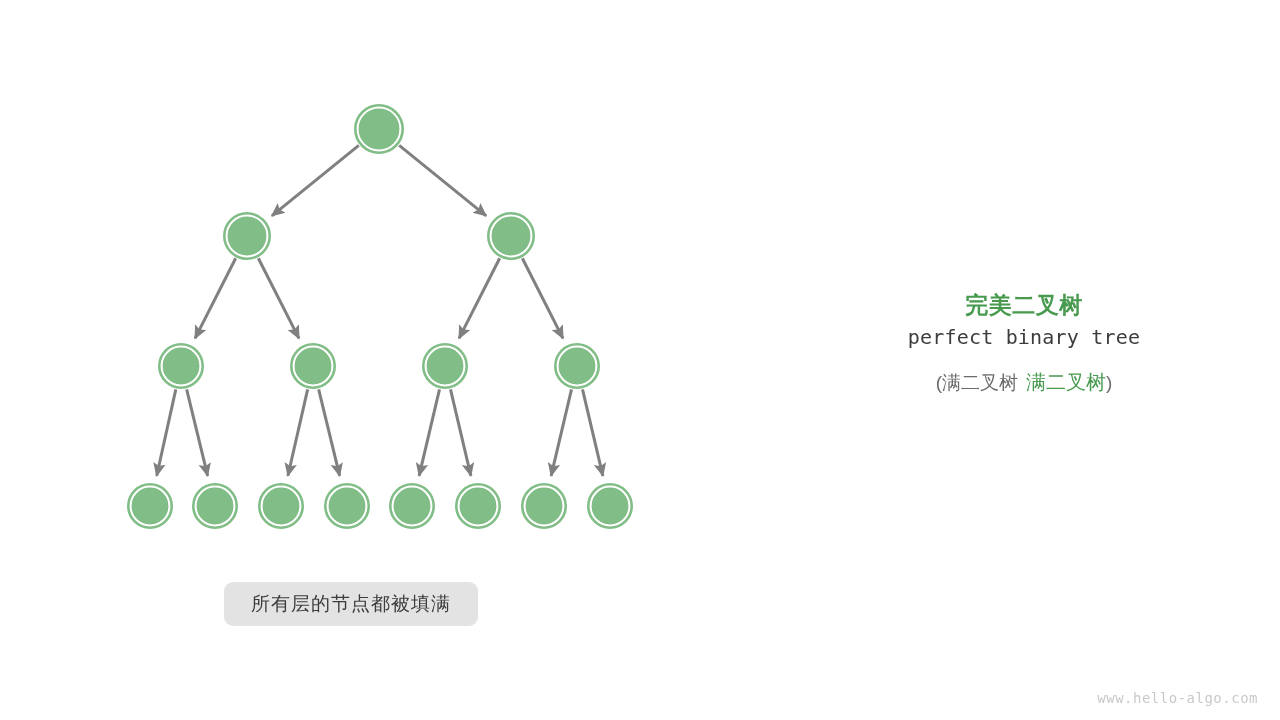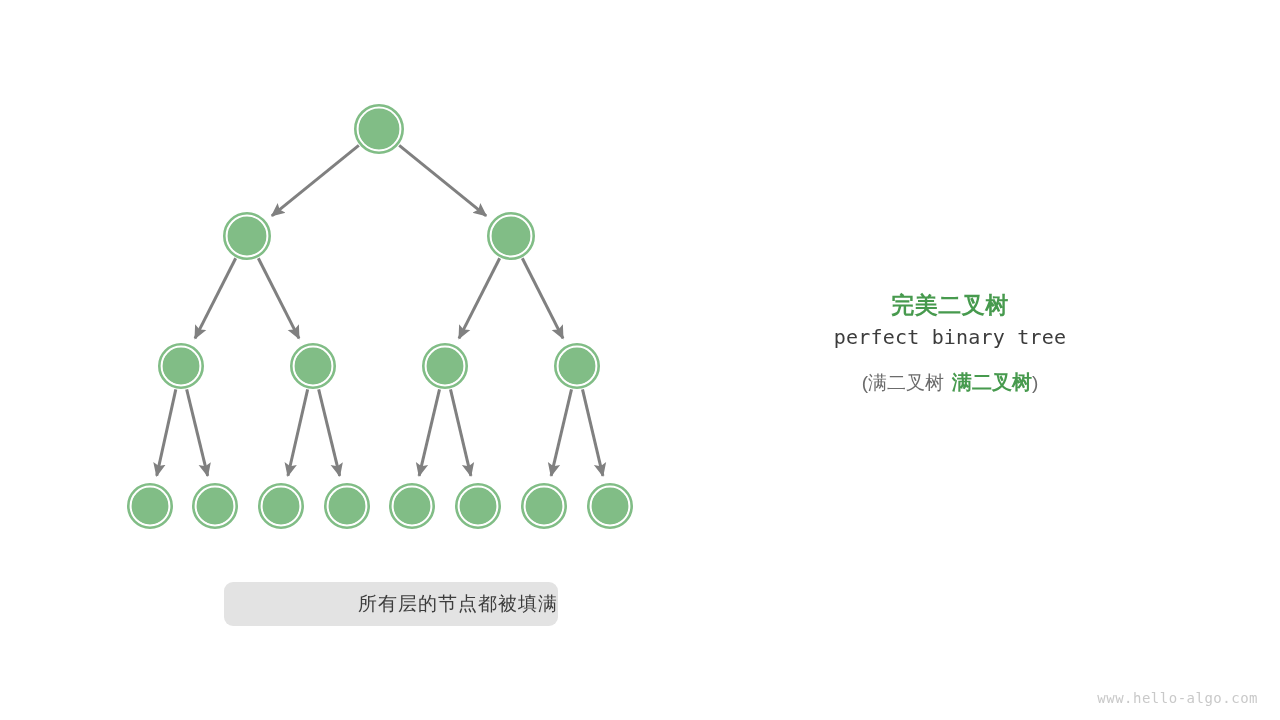--- a/index.html
+++ b/index.html
@@ -18,21 +18,21 @@
   #tree-canvas {
     position: absolute;
     left: 0;
     top: 0;
     width: 1280px;
     height: 720px;
   }
 
   .label-block {
     position: absolute;
-    left: 750px;
+    left: 824px;
     top: 290px;
     width: 400px;
     text-align: center;
   }
 
   .label-title {
     font-family: "Liberation Sans", "DejaVu Sans", sans-serif;
     font-size: 23px;
     font-weight: bold;
     color: #479A4E;
@@ -53,37 +53,36 @@
 
   .label-alt {
     font-size: 19px;
     color: #6b6b6b;
     line-height: 30px;
     margin-top: 15px;
     white-space: nowrap;
   }
   .label-alt .hl {
     color: #479A4E;
-    font-weight: bold;
+    font-weight: normal;
     font-size: 20px;
     padding-left: 8px;
   }
 
   .caption-pill {
     position: absolute;
     left: 224px;
     top: 582px;
-    width: 310px;
+    width: 254px;
     height: 44px;
     background: #E3E3E3;
     border-radius: 9px;
     display: flex;
     align-items: center;
-    justify-content: flex-end;
-    padding-left: 24px;
+    justify-content: center;
   }
   .caption-text {
     font-size: 19px;
     color: #3c3c3c;
     letter-spacing: 1px;
     white-space: nowrap;
   }
 
   .watermark {
     position: absolute;

